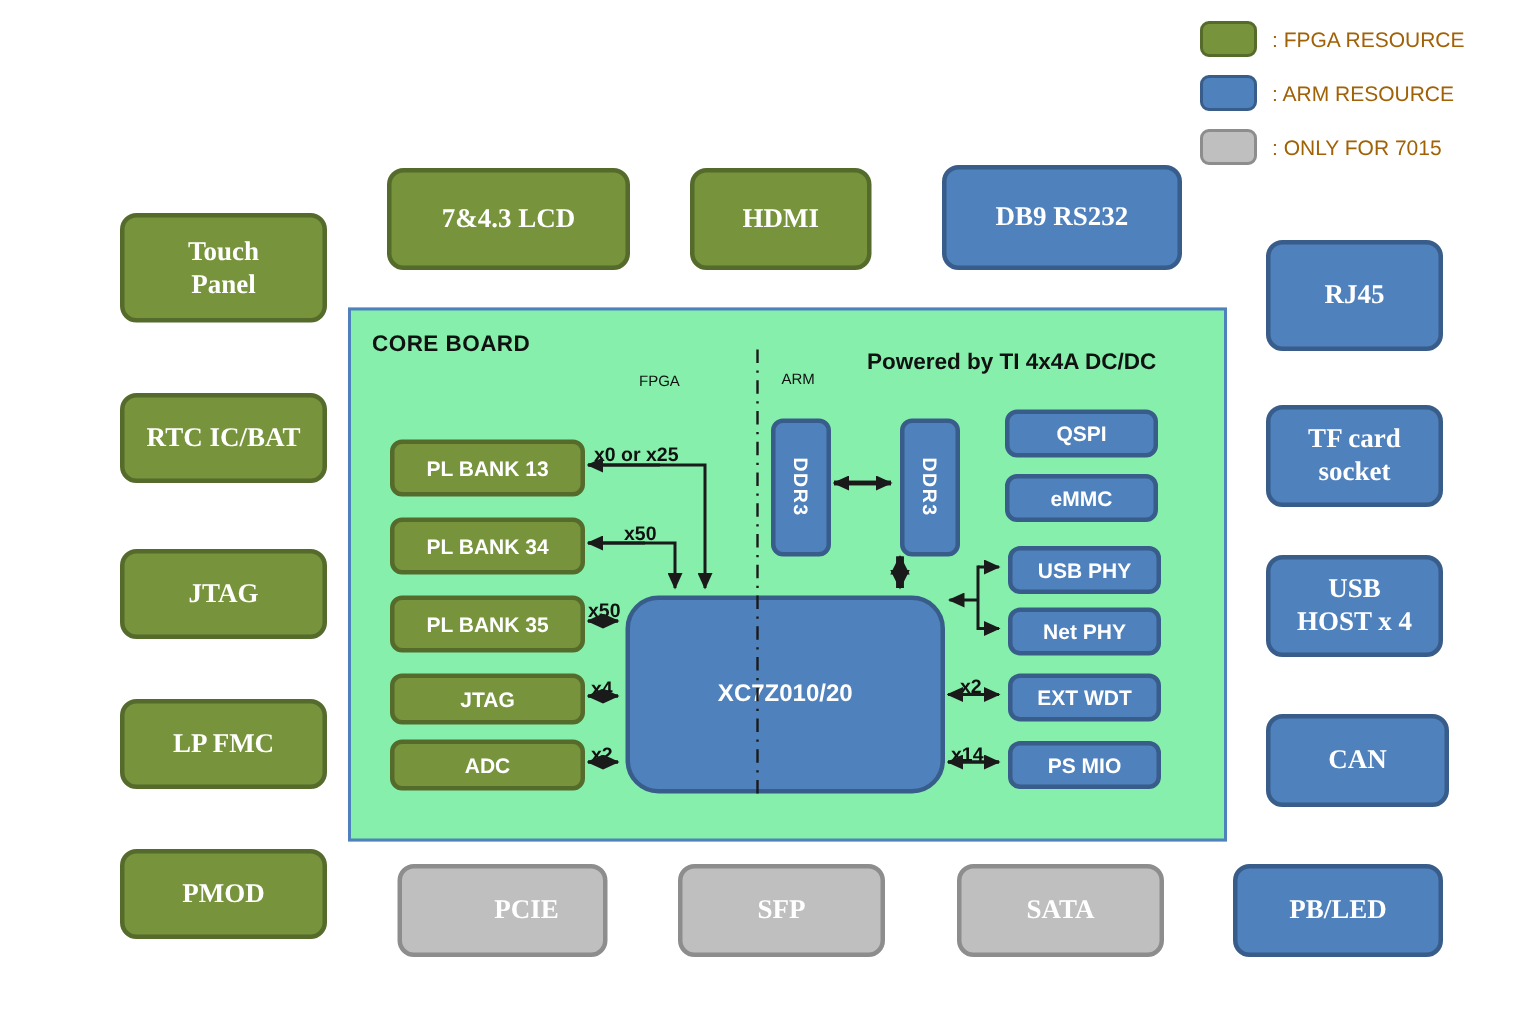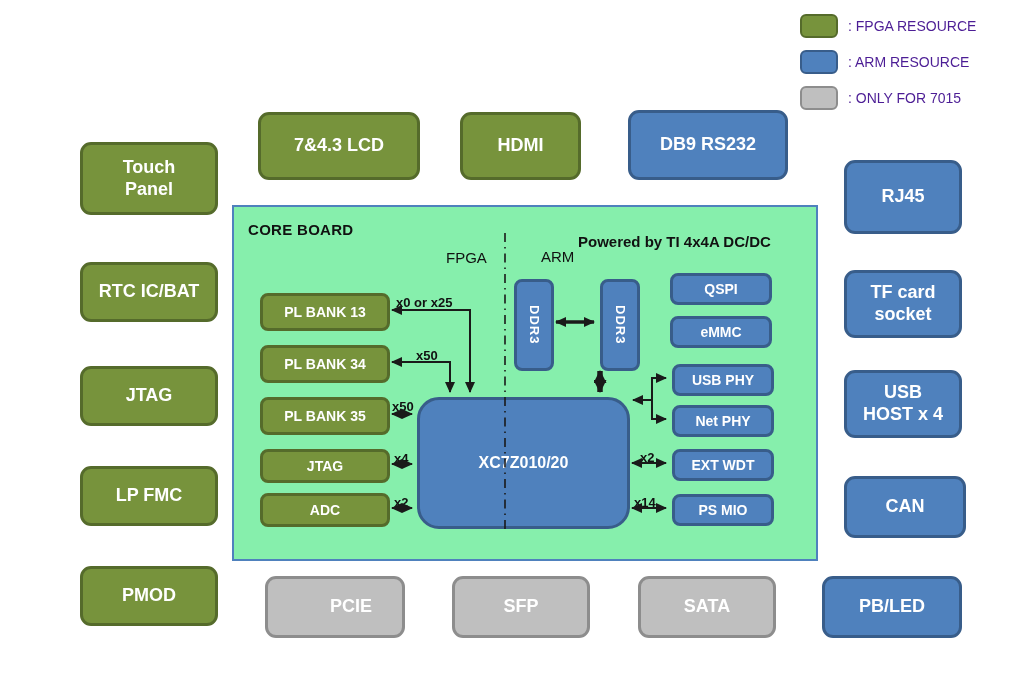--- a/index.html
+++ b/index.html
@@ -1,36 +1,36 @@
 <!DOCTYPE html>
 <html><head>
 <meta charset="utf-8">
 <style>
   html,body{margin:0;padding:0;background:#fff;}
   #canvas{position:relative;width:1016px;height:675px;background:#ffffff;
           font-family:"Liberation Sans",sans-serif;overflow:hidden;}
   .blk{position:absolute;box-sizing:border-box;display:flex;align-items:center;
        justify-content:center;text-align:center;color:#fff;font-weight:700;}
-  .outer{border-radius:11px;font-size:18px;line-height:1.22;}
+  .outer{border-radius:11px;font-size:18px;line-height:1.22;font-family:Liberation Serif, serif;}
   .inner{border-radius:8px;font-size:14px;}
   .green{background:#77933C;border:3px solid #556B2B;}
   .blue{background:#4F81BD;border:3px solid #385D8A;}
   .gray{background:#BFBFBF;border:3px solid #8D8D8D;}
   .soc{border-radius:22px;font-size:16px;}
   .vtext{writing-mode:vertical-rl;font-size:13px;letter-spacing:1px;}
   #coreboard{position:absolute;left:232px;top:205px;width:586px;height:356px;
              border:2px solid #4F81BD;background:#86efac;box-sizing:border-box;}
   .corelabel{position:absolute;color:#111;}
   .cb-title{font-weight:700;font-size:15px;letter-spacing:.3px;}
-  .seclabel{font-size:15px;margin-left:20px;}
+  .seclabel{font-size:10px;}
   .powernote{font-size:15px;font-weight:700;}
   .bus{position:absolute;font-size:13px;font-weight:700;color:#111;white-space:nowrap;}
   .legend-item{position:absolute;left:800px;display:flex;align-items:center;gap:10px;}
   .sw{width:38px;height:24px;border-radius:6px;box-sizing:border-box;border-width:2px;}
-  .legend-txt{font-size:14px;color:#4c1d95;white-space:nowrap;}
+  .legend-txt{font-size:14px;color:#a16207;white-space:nowrap;}
   #arrows{position:absolute;left:0;top:0;pointer-events:none;}
   .ln{stroke:#1a1a1a;stroke-width:2;fill:none;}
   .lnm{stroke:#1a1a1a;stroke-width:3;fill:none;}
   .lnt{stroke:#1a1a1a;stroke-width:5;fill:none;}
   .dashdot{stroke:#1a1a1a;stroke-width:1.6;stroke-dasharray:9 5 1.5 5;}
 </style>
 </head>
 <body>
 
 <div id="canvas">

